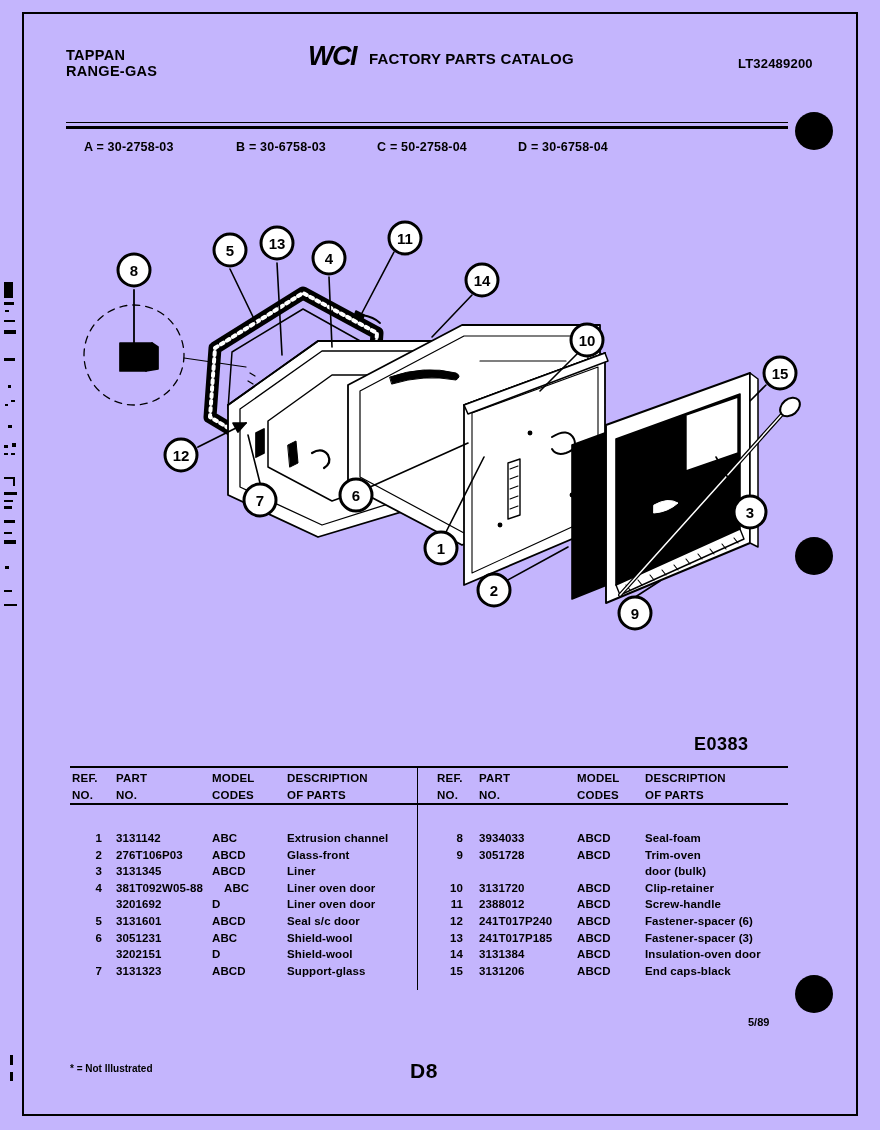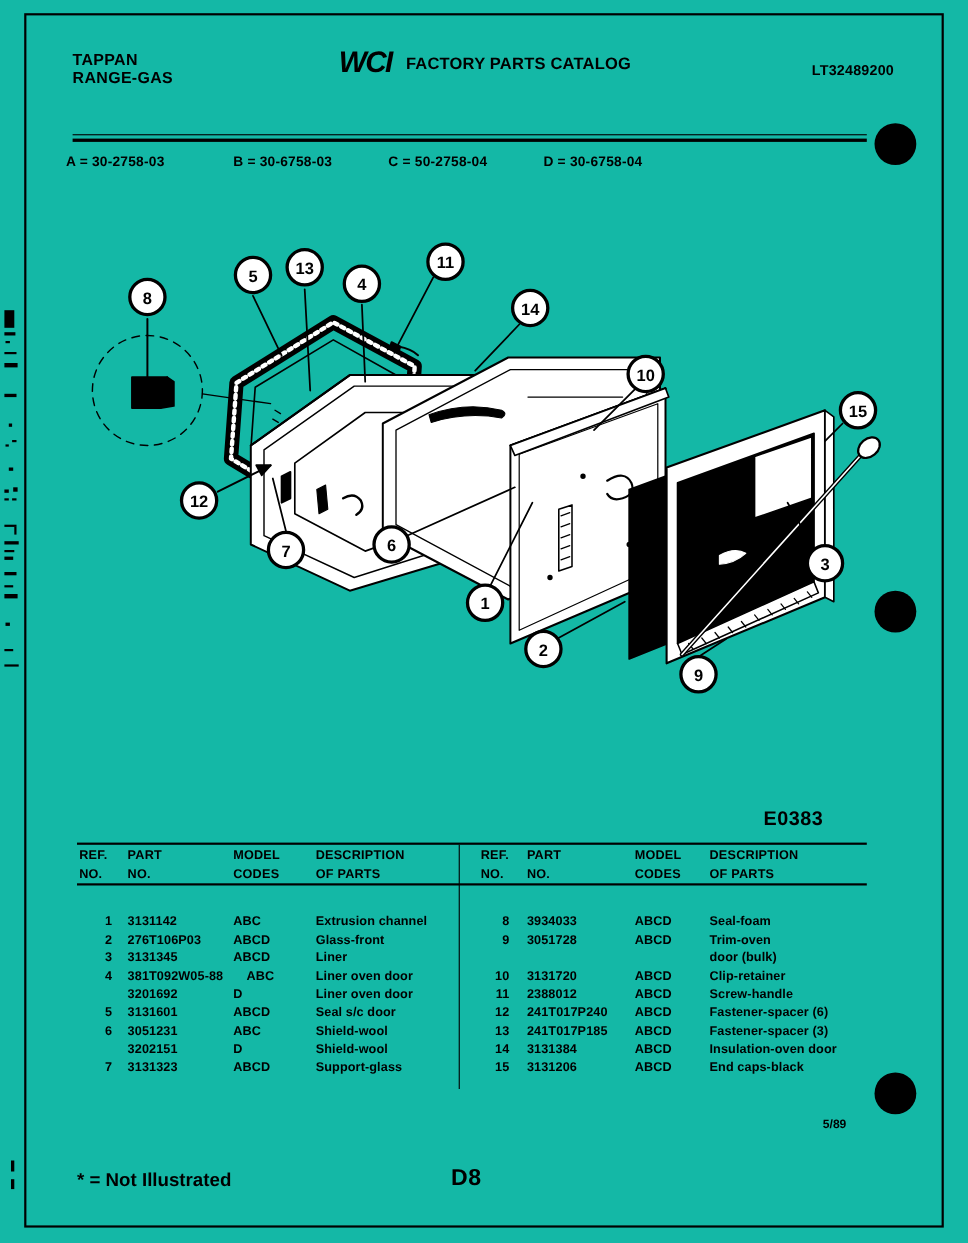--- a/index.html
+++ b/index.html
@@ -9,21 +9,21 @@
     background: #ffffff;
   }
   body {
     font-family: "Liberation Sans", sans-serif;
     color: #000000;
   }
   #page {
     position: relative;
     width: 880px;
     height: 1130px;
-    background: #14b8a6;
+    background: #c4b5fd;
     overflow: hidden;
   }
 
   
   .page-border {
     position: absolute;
     left: 22px;
     top: 12px;
     width: 836px;
     height: 1104px;
@@ -96,21 +96,21 @@
     left: 66px;
     top: 126px;
     width: 722px;
     height: 3px;
     background: #000;
   }
 
   
   .model-codes {
     position: absolute;
-    left: 50px;
+    left: 74px;
     top: 140px;
     width: 722px;
     height: 16px;
   }
   .model-code {
     position: absolute;
     font-weight: bold;
     font-size: 12.5px;
     white-space: nowrap;
     letter-spacing: 0.2px;
@@ -186,21 +186,21 @@
   .right .c-part { left: 42px; }
   .right .c-code { left: 140px; }
   .right .c-desc { left: 208px; }
 
   
   .footer-note {
     position: absolute;
     left: 70px;
     top: 1063px;
     font-weight: bold;
-    font-size: 17px;
+    font-size: 10px;
   }
   .footer-page {
     position: absolute;
     left: 410px;
     top: 1059px;
     font-weight: bold;
     font-size: 21px;
     letter-spacing: 0.5px;
   }
   .footer-date {

